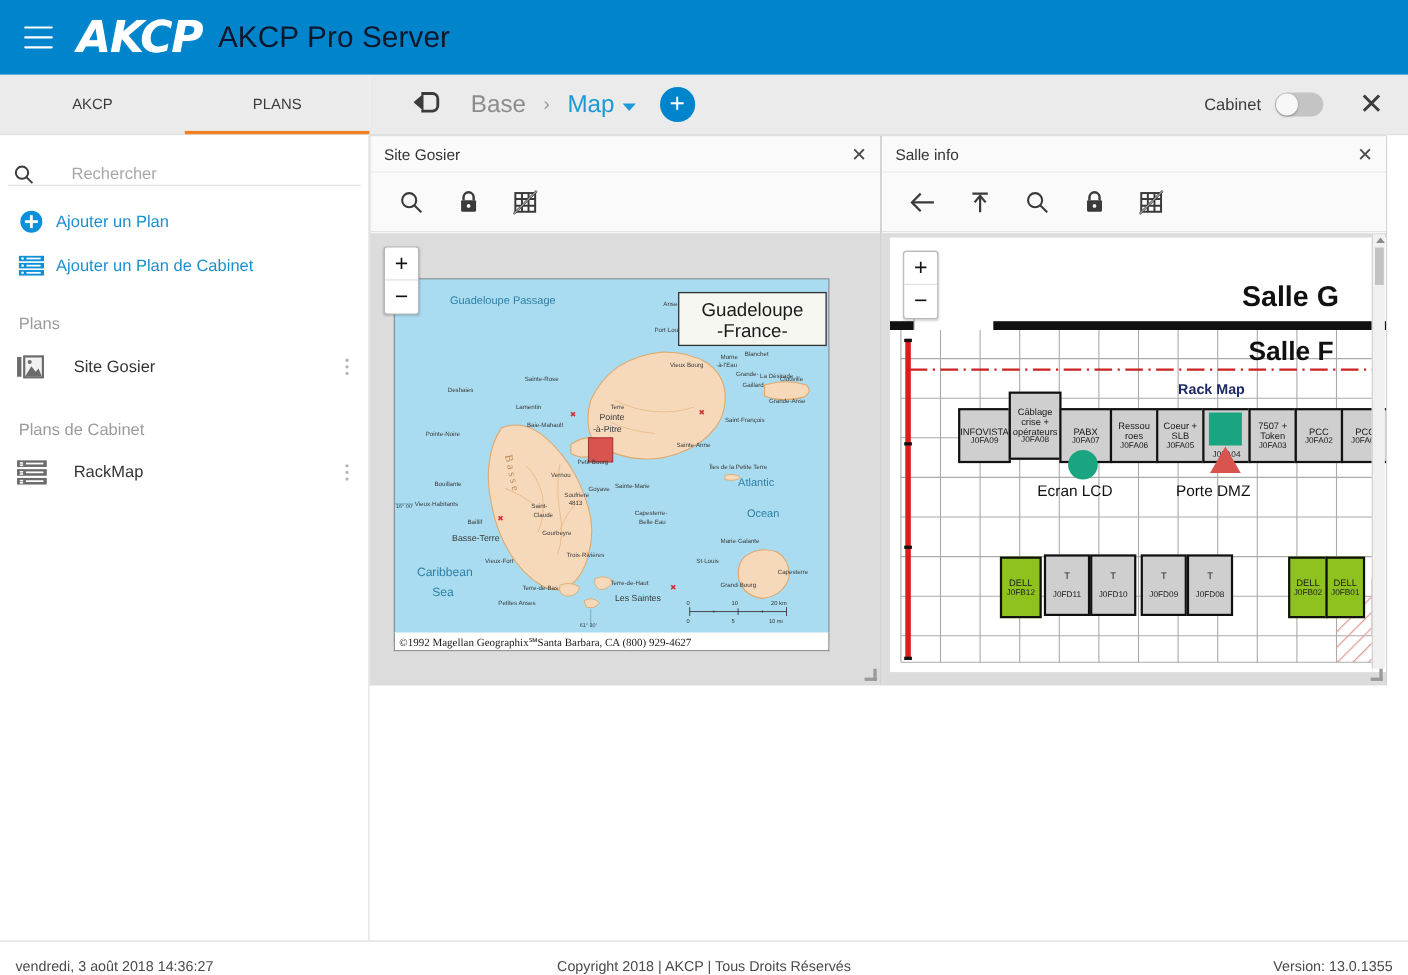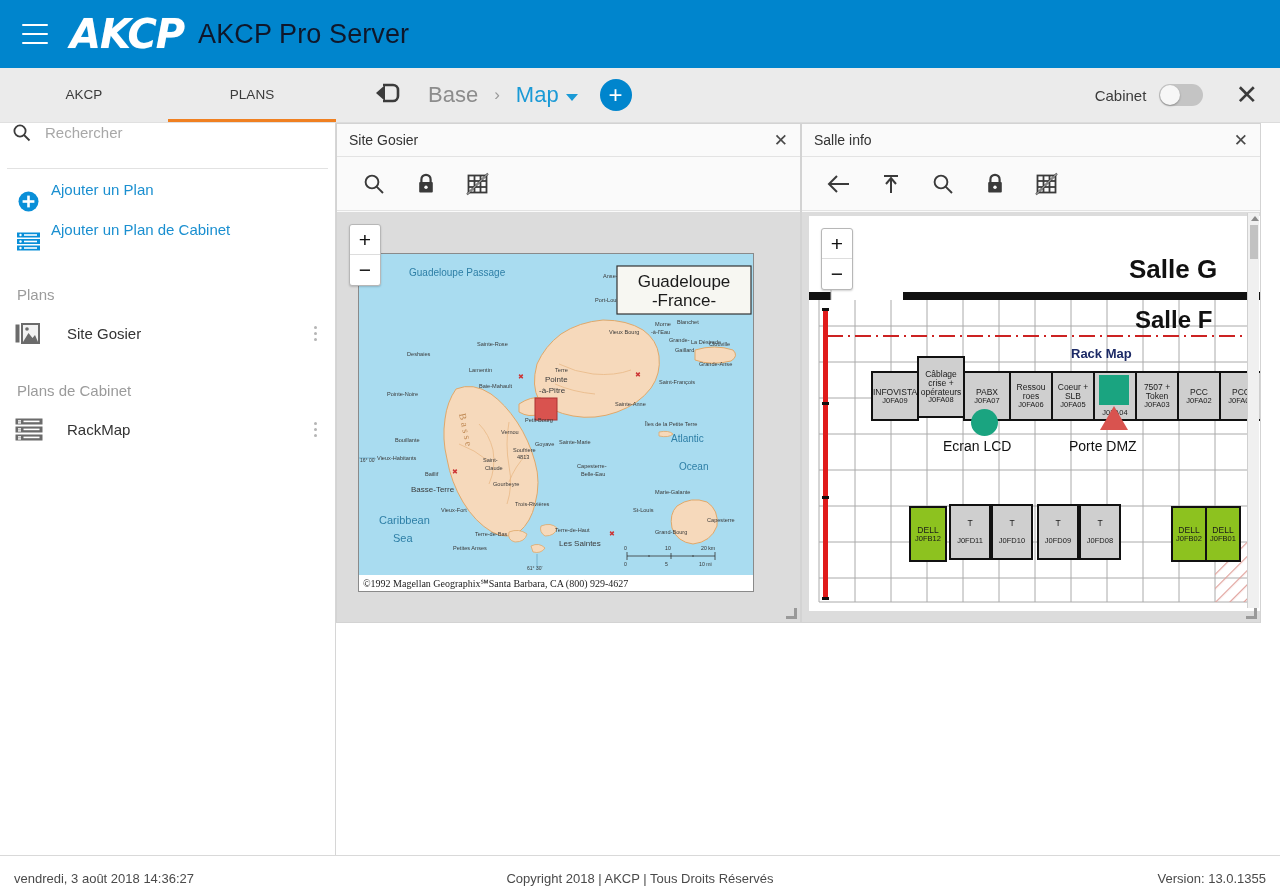--- a/index.html
+++ b/index.html
@@ -97,33 +97,33 @@
     line-height: 1; font-weight: 300;
   }
 
   
   .sidebar {
     position: absolute; left: 0; top: 123px; width: 336px; bottom: 31px;
     background: #ffffff; border-right: 1px solid #d6d6d6;
     overflow: hidden;
   }
   .search-row {
-    height: 46px; display: flex; align-items: flex-start;
-    border-bottom: 1px solid #e2e2e2; margin: 0 7px;
+    height: 46px; display: flex; align-items: flex-end;
+    border-bottom: 1px solid #e2e2e2; margin: 0 7px; gap: 20px;
   }
   .search-ico { margin-left: 5px; margin-right: 12px; display: flex; }
   .search-input {
     border: none; outline: none; font-size: 15px; color: #3b3b3b;
     flex: 1; background: transparent; font-family: "Liberation Sans", sans-serif;
   }
   .search-input::placeholder { color: #a8a8a8; }
 
   .action-list { padding-top: 12px; }
   .action-item {
-    display: flex; height: 40px; padding-left: 15px;
+    display: flex; align-items: center; height: 40px; padding-left: 15px;
     cursor: pointer;
   }
   .action-ico { width: 26px; margin-right: 10px; display: flex; align-items: center; justify-content: center; }
   .action-label { font-size: 15px; color: #1a8fd0; }
 
   .group-label {
     font-size: 15px; color: #9b9b9b; padding-left: 17px; margin-top: 25px; margin-bottom: 6px;
   }
   .plan-item {
     display: flex; align-items: center; height: 48px; padding-left: 15px;

